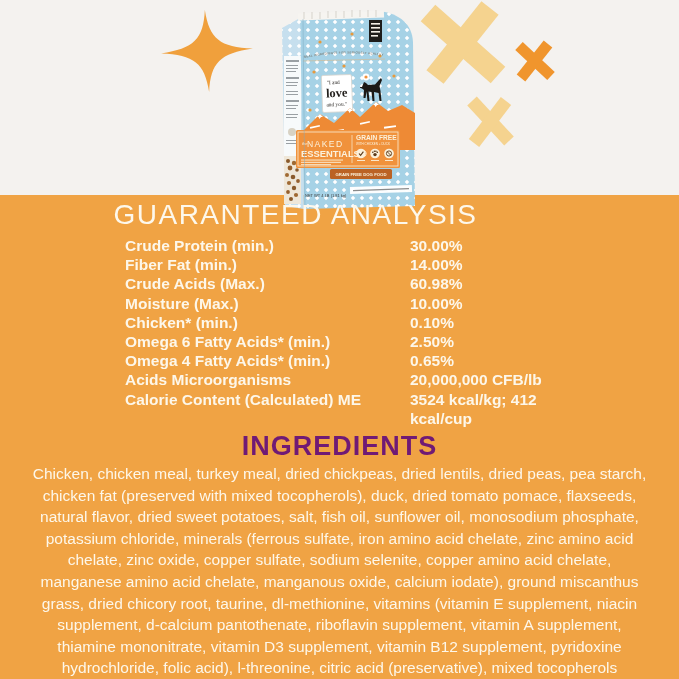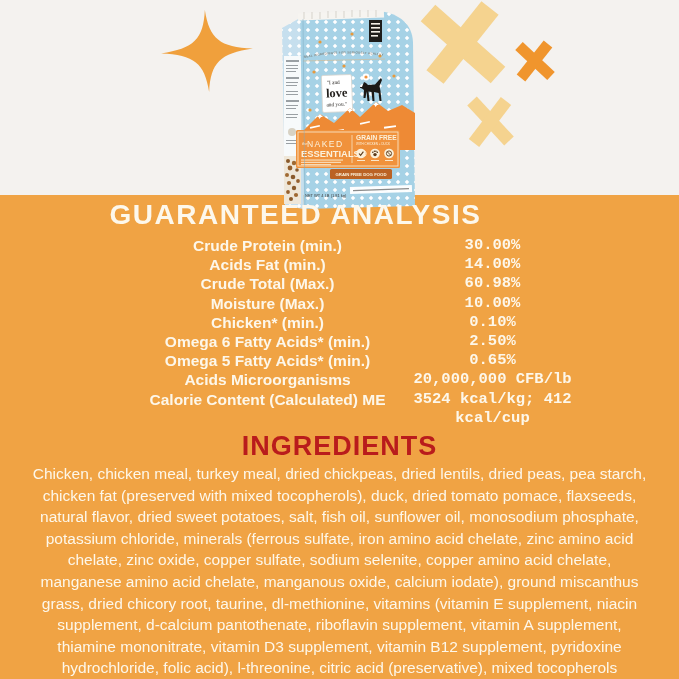--- a/index.html
+++ b/index.html
@@ -10,33 +10,33 @@
   }
   .orange-band{
     position:absolute;left:0;top:195px;width:679px;height:484px;
     background:#F0A344;
   }
   .deco-svg{position:absolute;left:0;top:0;width:679px;height:212px;}
   .bag-svg{position:absolute;left:276px;top:10px;width:142px;height:202px;}
 
   .ga-title{
     position:absolute;top:199px;left:0;width:591px;text-align:center;
-    color:#FDF8EC;font-size:28px;font-weight:700;letter-spacing:1.5px;
+    color:#FDF8EC;font-size:28px;font-weight:400;letter-spacing:1.5px;
   }
   .ga-table{
     position:absolute;top:236px;left:125px;width:450px;
     color:#FDF7EA;font-size:15.5px;font-weight:700;line-height:19.2px;
   }
-  .ga-row{display:flex;text-align:center;}
+  .ga-row{display:flex;}
   .ga-label{flex:0 0 285px;}
-  .ga-value{flex:1;font-family:Liberation Mono, monospace;}
+  .ga-value{flex:1;}
 
   .ing-title{
     position:absolute;top:431px;left:0;width:679px;text-align:center;
-    color:#b91c1c;font-size:27px;font-weight:700;letter-spacing:1px;
+    color:#701a75;font-size:27px;font-weight:700;letter-spacing:1px;
   }
   .ing-text{
     position:absolute;top:463px;left:28px;width:623px;text-align:center;
     color:#FDF7EA;font-size:15.5px;line-height:21.6px;font-weight:400;
   }
 </style>
 </head>
 <body>
 
 <div class="canvas">
@@ -245,46 +245,46 @@
   <div class="ga-title">GUARANTEED ANALYSIS</div>
 
   <div class="ga-table">
 
       <div class="ga-row">
         <div class="ga-label">Crude Protein (min.)</div>
         <div class="ga-value">30.00%</div>
       </div>
 
       <div class="ga-row">
-        <div class="ga-label">Acids Fat (min.)</div>
+        <div class="ga-label">Fiber Fat (min.)</div>
         <div class="ga-value">14.00%</div>
       </div>
 
       <div class="ga-row">
-        <div class="ga-label">Crude Total (Max.)</div>
+        <div class="ga-label">Crude Acids (Max.)</div>
         <div class="ga-value">60.98%</div>
       </div>
 
       <div class="ga-row">
         <div class="ga-label">Moisture (Max.)</div>
         <div class="ga-value">10.00%</div>
       </div>
 
       <div class="ga-row">
         <div class="ga-label">Chicken* (min.)</div>
         <div class="ga-value">0.10%</div>
       </div>
 
       <div class="ga-row">
         <div class="ga-label">Omega 6 Fatty Acids* (min.)</div>
         <div class="ga-value">2.50%</div>
       </div>
 
       <div class="ga-row">
-        <div class="ga-label">Omega 5 Fatty Acids* (min.)</div>
+        <div class="ga-label">Omega 4 Fatty Acids* (min.)</div>
         <div class="ga-value">0.65%</div>
       </div>
 
       <div class="ga-row">
         <div class="ga-label">Acids Microorganisms</div>
         <div class="ga-value">20,000,000 CFB/lb</div>
       </div>
 
       <div class="ga-row">
         <div class="ga-label">Calorie Content (Calculated) ME</div>

